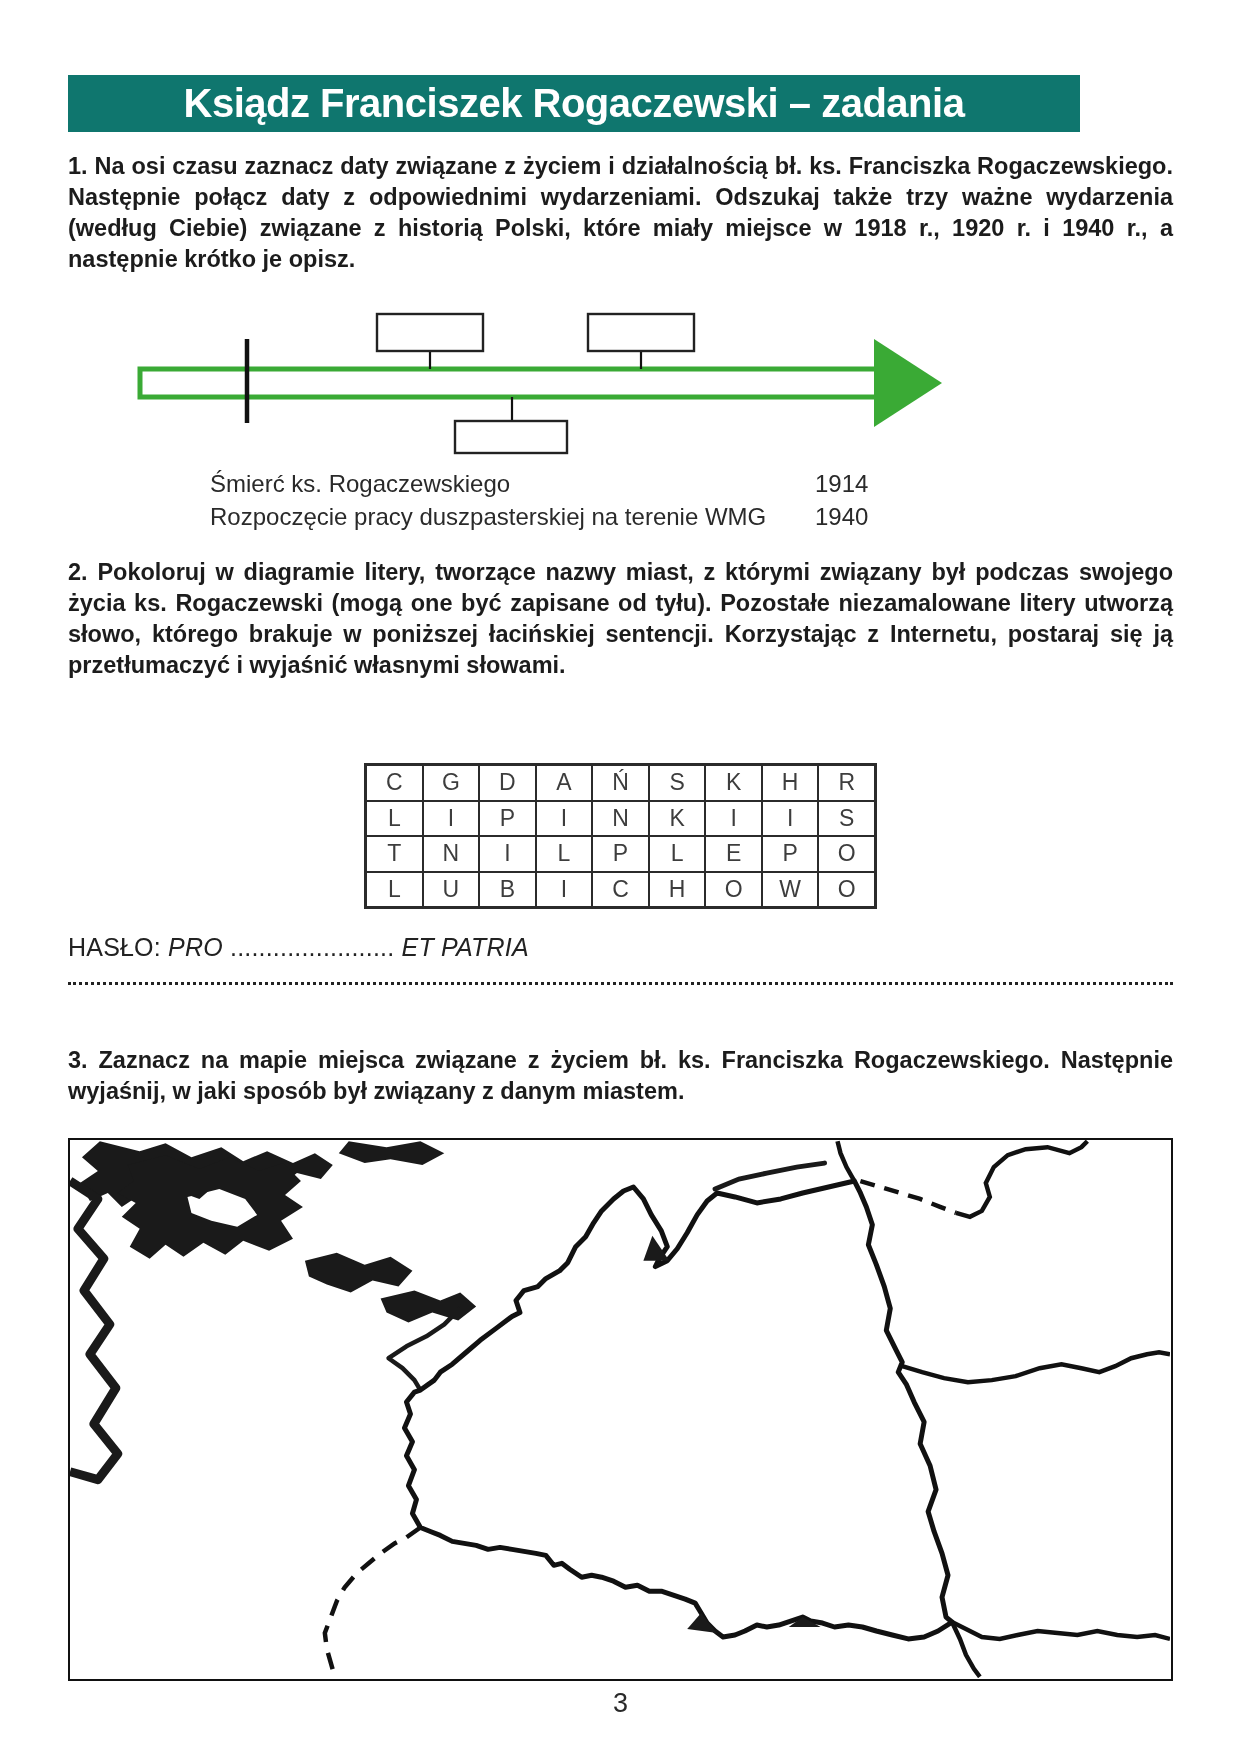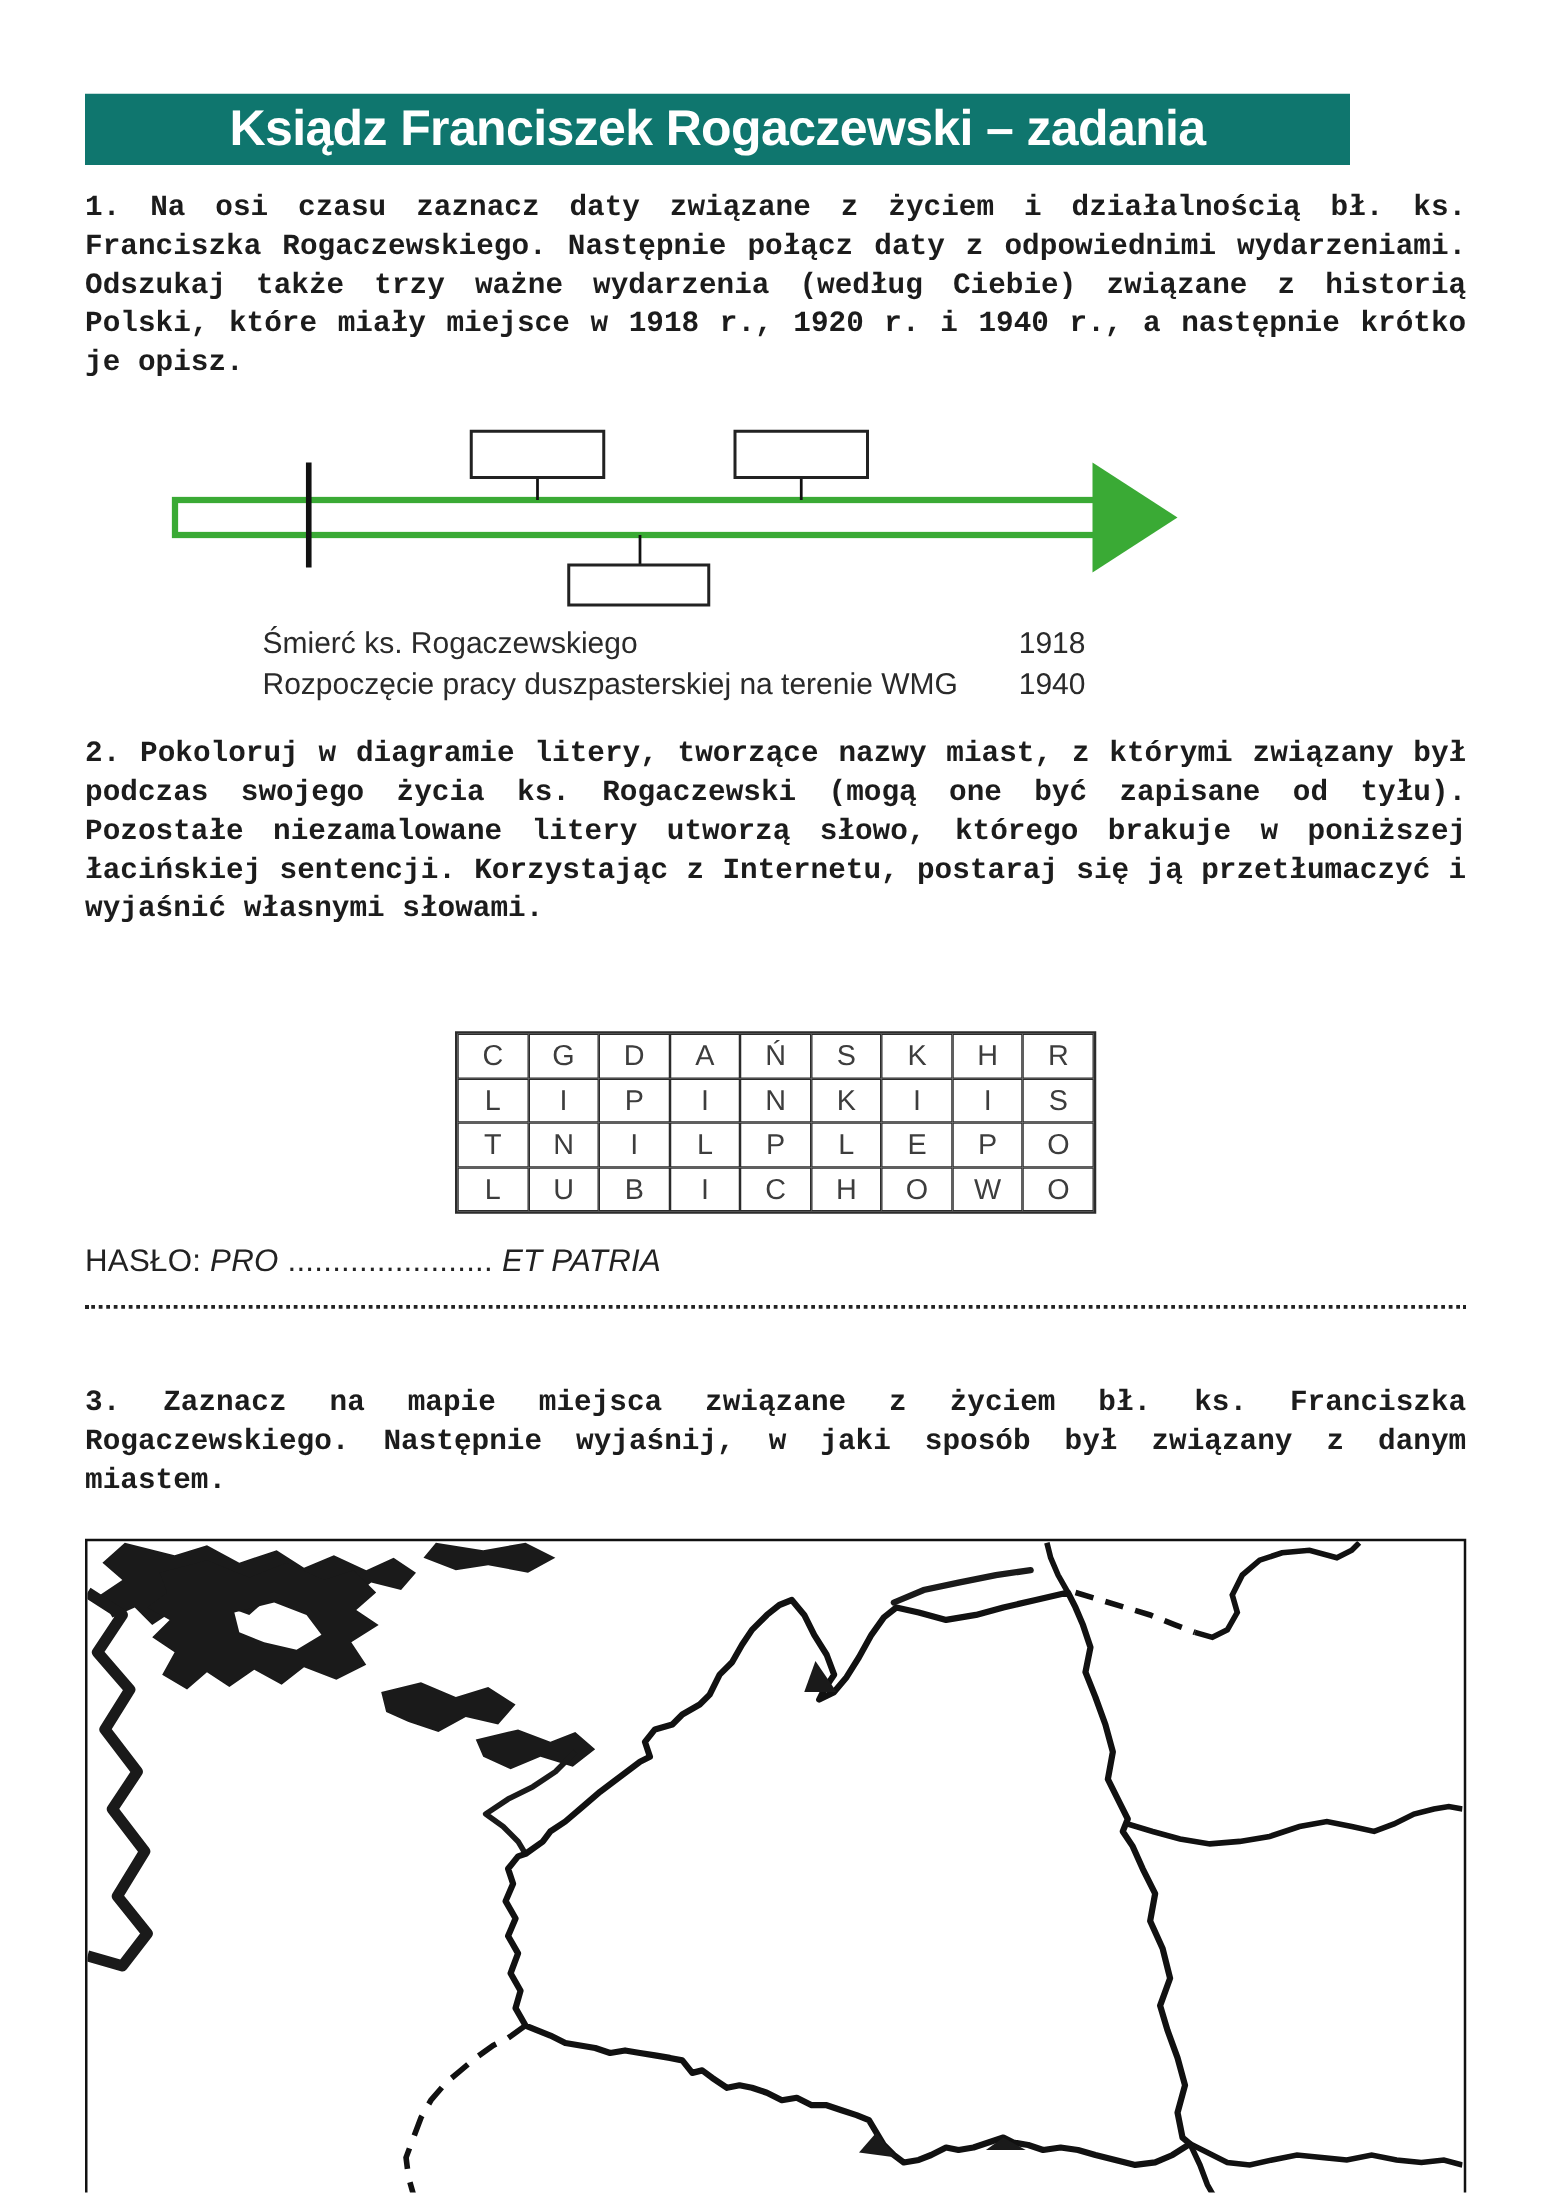--- a/index.html
+++ b/index.html
@@ -19,21 +19,20 @@
     display:flex; align-items:center; justify-content:center;
   }
   .banner h1 {
     color:#ffffff; font-size:40px; font-weight:700; letter-spacing:-0.5px;
     white-space:nowrap;
   }
   .task-par {
     margin-top:19px;
     font-size:23.5px; font-weight:700; line-height:31px;
     text-align:justify;
-    font-family:Liberation Mono, monospace;
   }
   .timeline-wrap { margin-top:26px; }
   .events { margin-top:6px; padding-left:142px; width:100%; }
   .event-row { display:flex; height:33px; align-items:center; font-size:24px; font-weight:400; color:#2a2a2a;}
   .event-row .lbl { width:605px; }
   .event-row .yr  { width:80px; }
   .letter-grid {
     margin:82px auto 0 auto;
     width:513px;
     border:2.5px solid #2b2b2b;
@@ -95,21 +94,21 @@
 
     <rect x="309" y="13" width="106" height="37" fill="#fff" stroke="#222" stroke-width="2.4"></rect>
     <rect x="520" y="13" width="106" height="37" fill="#fff" stroke="#222" stroke-width="2.4"></rect>
     <rect x="387" y="120" width="112" height="32" fill="#fff" stroke="#222" stroke-width="2.4"></rect>
   </svg>
 </div>
 
 <div class="events">
   <div class="event-row">
     <span class="lbl">Śmierć ks. Rogaczewskiego</span>
-    <span class="yr">1918</span>
+    <span class="yr">1914</span>
   </div>
   <div class="event-row">
     <span class="lbl">Rozpoczęcie pracy duszpasterskiej na terenie WMG</span>
     <span class="yr">1940</span>
   </div>
 </div>
 
 <p class="task-par" style="margin-top:24px">2. Pokoloruj w diagramie litery, tworzące nazwy miast, z którymi związany był podczas swojego życia ks. Rogaczewski (mogą one być zapisane od tyłu). Pozostałe niezamalowane litery utworzą słowo, którego brakuje w poniższej łacińskiej sentencji. Korzystając z Internetu, postaraj się ją przetłumaczyć i wyjaśnić własnymi słowami.</p>
 
 <div class="letter-grid">

